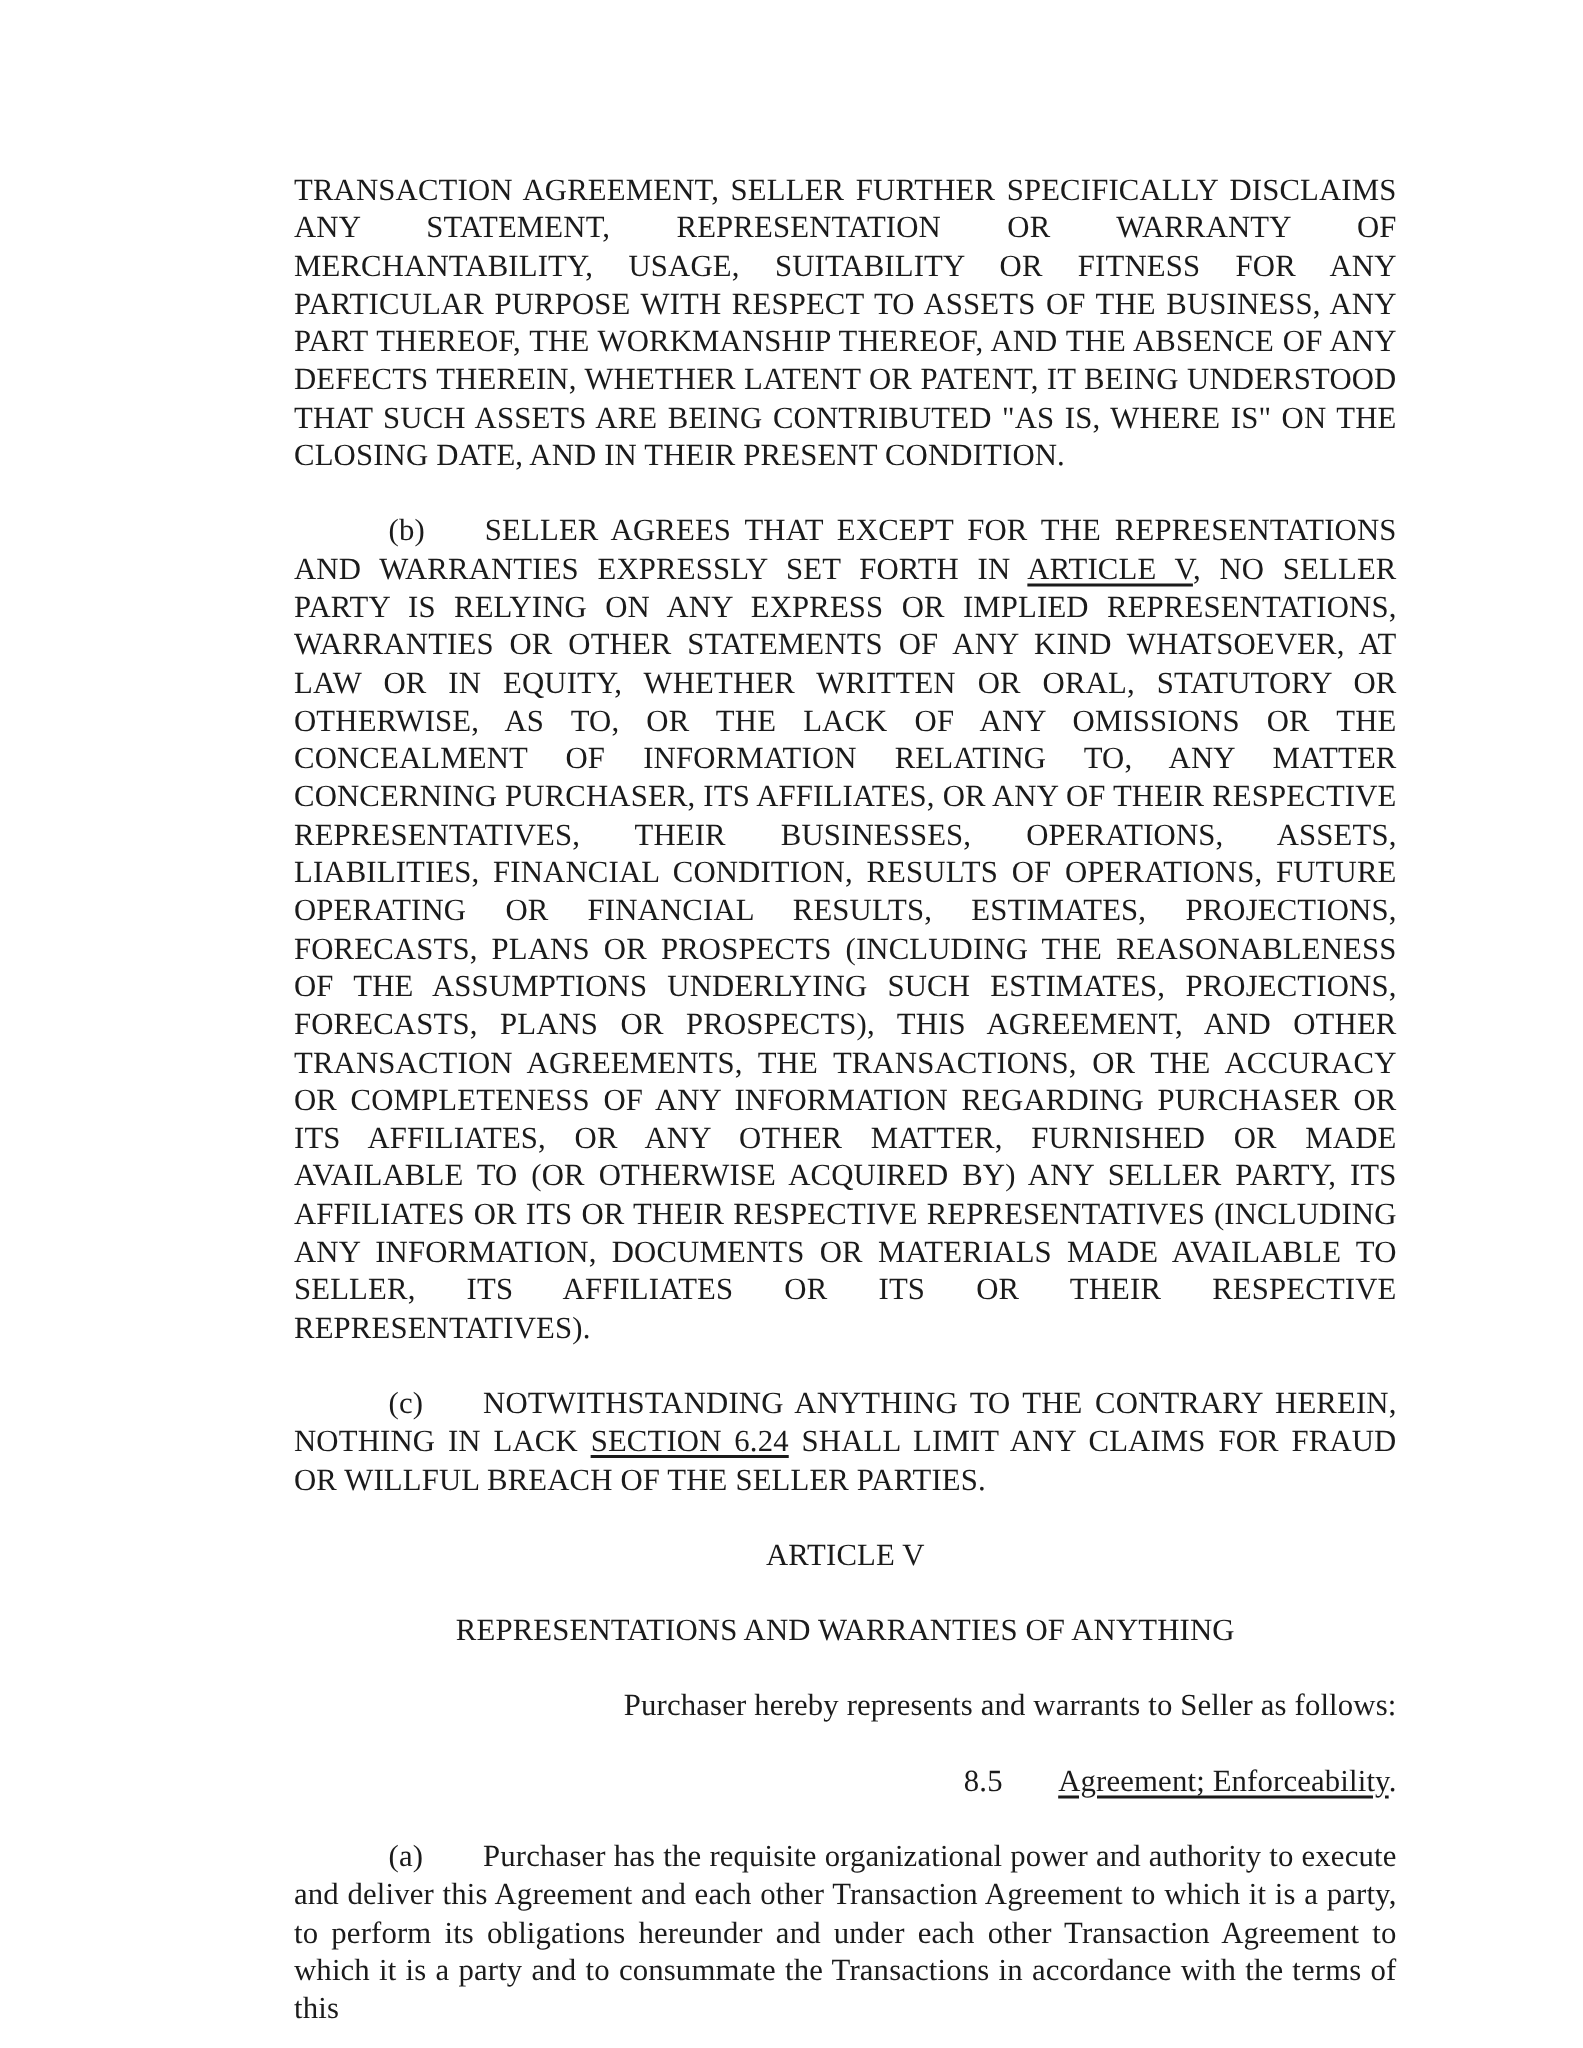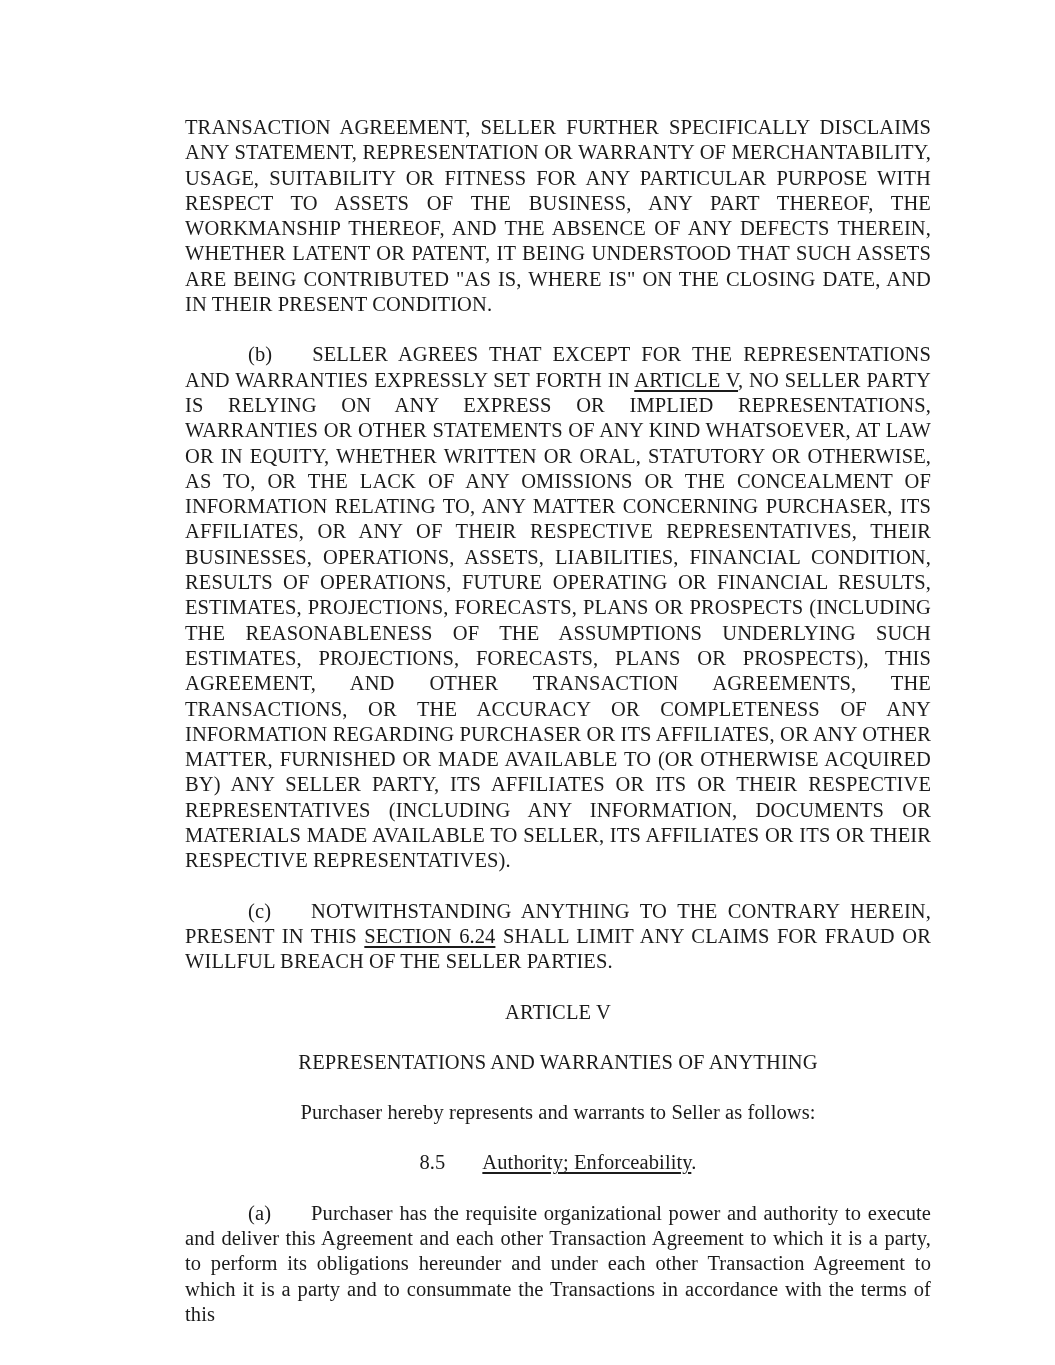--- a/index.html
+++ b/index.html
@@ -22,32 +22,32 @@
     box-sizing: border-box;
     padding: 115px 124px 40px 185px;
     background: #ffffff;
   }
   .doc {
     font-size: 20.5px;
     line-height: 25.3px;
     letter-spacing: 0.1px;
   }
   p {
-    margin: 0 0 25px 0;
+    margin: 0 0 25px 11px;
     text-align: justify;
   }
   p.indent {
     text-indent: 63px;
   }
   p.center {
     text-align: center;
     text-indent: 0;
   }
   p.left {
-    text-align: center;
+    text-align: right;
   }
   .tab {
     display: inline-block;
     width: 40px;
   }
   .tab-sm {
     display: inline-block;
     width: 37px;
   }
   .u {
@@ -58,26 +58,26 @@
 </head>
 <body>
 
 <div class="page">
   <div class="doc">
 
     <p><span>TRANSACTION AGREEMENT, SELLER FURTHER SPECIFICALLY DISCLAIMS ANY STATEMENT, REPRESENTATION OR WARRANTY OF MERCHANTABILITY, USAGE, SUITABILITY OR FITNESS FOR ANY PARTICULAR PURPOSE WITH RESPECT TO ASSETS OF THE BUSINESS, ANY PART THEREOF, THE WORKMANSHIP THEREOF, AND THE ABSENCE OF ANY DEFECTS THEREIN, WHETHER LATENT OR PATENT, IT BEING UNDERSTOOD THAT SUCH ASSETS ARE BEING CONTRIBUTED "AS IS, WHERE IS" ON THE CLOSING DATE, AND IN THEIR PRESENT CONDITION.</span></p>
 
     <p class="indent"><span>(b)</span><span class="tab"></span><span>SELLER AGREES THAT EXCEPT FOR THE REPRESENTATIONS AND WARRANTIES EXPRESSLY SET FORTH IN </span><span class="u">ARTICLE V</span><span>, NO SELLER PARTY IS RELYING ON ANY EXPRESS OR IMPLIED REPRESENTATIONS, WARRANTIES OR OTHER STATEMENTS OF ANY KIND WHATSOEVER, AT LAW OR IN EQUITY, WHETHER WRITTEN OR ORAL, STATUTORY OR OTHERWISE, AS TO, OR THE LACK OF ANY OMISSIONS OR THE CONCEALMENT OF INFORMATION RELATING TO, ANY MATTER CONCERNING PURCHASER, ITS AFFILIATES, OR ANY OF THEIR RESPECTIVE REPRESENTATIVES, THEIR BUSINESSES, OPERATIONS, ASSETS, LIABILITIES, FINANCIAL CONDITION, RESULTS OF OPERATIONS, FUTURE OPERATING OR FINANCIAL RESULTS, ESTIMATES, PROJECTIONS, FORECASTS, PLANS OR PROSPECTS (INCLUDING THE REASONABLENESS OF THE ASSUMPTIONS UNDERLYING SUCH ESTIMATES, PROJECTIONS, FORECASTS, PLANS OR PROSPECTS), THIS AGREEMENT, AND OTHER TRANSACTION AGREEMENTS, THE TRANSACTIONS, OR THE ACCURACY OR COMPLETENESS OF ANY INFORMATION REGARDING PURCHASER OR ITS AFFILIATES, OR ANY OTHER MATTER, FURNISHED OR MADE AVAILABLE TO (OR OTHERWISE ACQUIRED BY) ANY SELLER PARTY, ITS AFFILIATES OR ITS OR THEIR RESPECTIVE REPRESENTATIVES (INCLUDING ANY INFORMATION, DOCUMENTS OR MATERIALS MADE AVAILABLE TO SELLER, ITS AFFILIATES OR ITS OR THEIR RESPECTIVE REPRESENTATIVES).</span></p>
 
-    <p class="indent"><span>(c)</span><span class="tab"></span><span>NOTWITHSTANDING ANYTHING TO THE CONTRARY HEREIN, PRESENT IN THIS </span><span class="u">SECTION 6.24</span><span> SHALL LIMIT ANY CLAIMS FOR FRAUD OR WILLFUL BREACH OF THE SELLER PARTIES.</span></p>
+    <p class="indent"><span>(c)</span><span class="tab"></span><span>NOTWITHSTANDING ANYTHING TO THE CONTRARY HEREIN, NOTHING IN LACK </span><span class="u">SECTION 6.24</span><span> SHALL LIMIT ANY CLAIMS FOR FRAUD OR WILLFUL BREACH OF THE SELLER PARTIES.</span></p>
 
     <p class="center"><span>ARTICLE V</span></p>
 
     <p class="center"><span>REPRESENTATIONS AND WARRANTIES OF ANYTHING</span></p>
 
     <p class="left"><span>Purchaser hereby represents and warrants to Seller as follows:</span></p>
 
-    <p class="left"><span>8.5</span><span class="tab-sm"></span><span class="u">Authority; Enforceability</span><span>.</span></p>
+    <p class="left"><span>8.5</span><span class="tab-sm"></span><span class="u">Agreement; Enforceability</span><span>.</span></p>
 
     <p class="indent"><span>(a)</span><span class="tab"></span><span>Purchaser has the requisite organizational power and authority to execute and deliver this Agreement and each other Transaction Agreement to which it is a party, to perform its obligations hereunder and under each other Transaction Agreement to which it is a party and to consummate the Transactions in accordance with the terms of this</span></p>
 
   </div>
 </div>
 
 </body></html>

